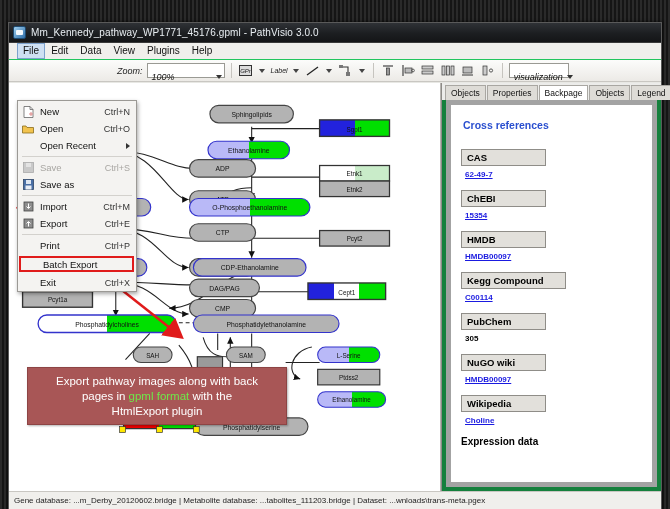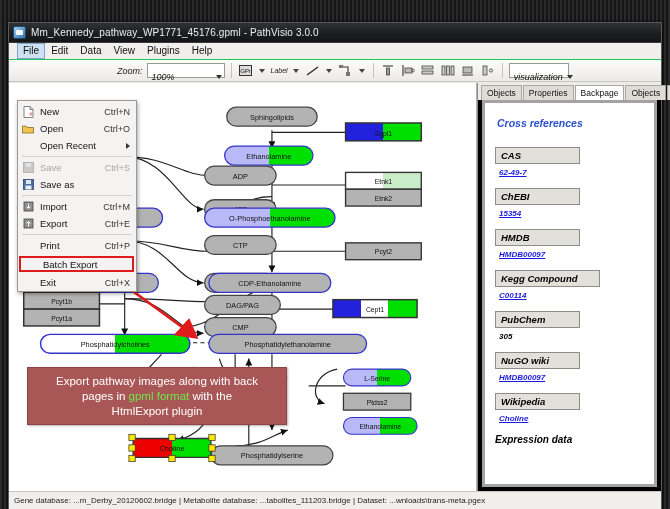--- a/index.html
+++ b/index.html
@@ -109,36 +109,36 @@
     display:flex;
   }
   
   #canvas-wrap {
     position:relative; flex:1 1 auto; background:#fff;
     border-right:1px solid #b6b4b0; overflow:hidden;
   }
   #canvas { position:absolute; inset:0; }
   
   #sidebar {
-    width: 184px; background:#000000; display:flex; flex-direction:column;
+    width: 220px; background:#15803d; display:flex; flex-direction:column;
     border-left:1px solid #8d8b87;
   }
   #tabstrip {
     display:flex; align-items:flex-end; height:17px; padding-left:3px;
     background:#ececea; gap:1px;
   }
   .tab {
     font-size:8.5px; color:#111; padding:2px 5px 2px 5px;
     background:#dedcd7; border:1px solid #a9a7a2; border-bottom:none;
     line-height:10px;
   }
   .tab.active { background:#fff; font-weight:normal; padding-bottom:3px; margin-bottom:-1px; }
   #backpage {
-    flex:1 1 auto; background:#fff; border:3px solid #a3a3a3; margin:0 4px 4px 4px;
-    overflow:hidden; position:relative; padding: 10px 10px 12px 10px; font-style: italic;
+    flex:1 1 auto; background:#fff; border:5px solid #a3a3a3; margin:0 4px 4px 4px;
+    overflow:hidden; position:relative; padding: 10px 10px 12px 10px;
   }
   #bp-title {
     color:#2a4fcf; font-weight:bold; font-size:10.5px; margin: 4px 0 18px 2px;
   }
   .xref-head {
     background:#e2e0db; border:1px solid #8f8d88;
     font-weight:bold; font-size:9.5px; color:#000;
     padding:2px 5px; width:85px; margin-top:1px;
   }
   .xref-val {

